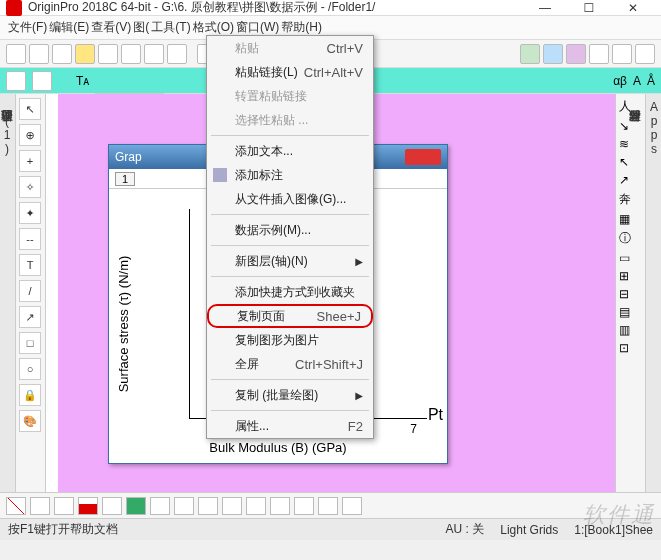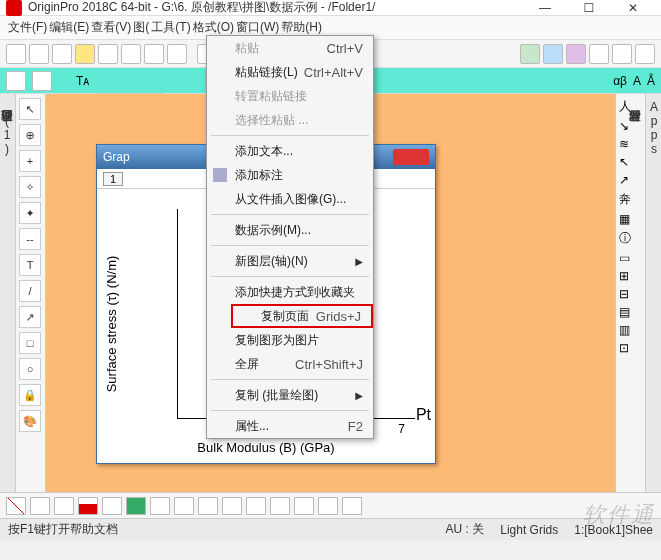--- a/index.html
+++ b/index.html
@@ -16,41 +16,41 @@
 .tb.y { background: #ffe680; } .tb.g { background: #c8e6c9; } .tb.b { background: #bbdefb; } .tb.p { background: #e1bee7; }
 .sep { width: 4px; }
 .fontbar { height: 26px; background: #5eead4; border-bottom: 1px solid #ddd; display: flex; align-items: center; padding: 0 6px; gap: 6px; }
 .fontbar .fname { border: 1px solid #ccc; padding: 2px 6px; background: #fff; margin-top: 48px; }
 .workspace { position: relative; height: 398px; background: #fff; display: flex; }
 .sidetab { width: 16px; background: #e8e8e8; border-right: 1px solid #ccc; writing-mode: vertical-rl; text-orientation: upright; font-size: 11px; color: #333; padding-top: 6px; display: flex; flex-direction: column; gap: 4px; }
 .sidetab.r { border-left: 1px solid #ccc; border-right: none; }
 .tooltab { width: 30px; background: #f5f5f5; border-right: 1px solid #ccc; display: flex; flex-direction: column; gap: 4px; padding: 4px 3px; }
 .tooltab .tbtn { width: 22px; height: 22px; border: 1px solid #ccc; background: #fff; display:flex;align-items:center;justify-content:center;font-size:11px;color:#333; }
 .rtool { width: 30px; background: #f5f5f5; border-left: 1px solid #ccc; display: flex; flex-direction: column; gap: 4px; padding: 4px 3px; }
-.canvas { flex: 1; background: #fdba74; position: relative; }
+.canvas { flex: 1; background: #f0abfc; position: relative; margin-left: 12px; }
 .graphwin { position: absolute; left: 50px; top: 50px; width: 340px; height: 320px; background: #fff; border: 1px solid #3a6ea5; box-shadow: 2px 2px 4px rgba(0,0,0,0.3); }
 .graphwin .gtitle { height: 24px; background: linear-gradient(#6fa8dc,#3a6ea5); color: #fff; display: flex; align-items: center; padding: 0 6px; font-size: 11px; }
 .graphwin .gtitle .gclose { margin-left: auto; background: #d33; width: 36px; height: 16px; border-radius: 2px; }
 .graphwin .gtab { height: 20px; border-bottom: 1px solid #ccc; display: flex; align-items: center; padding-left: 6px; }
 .graphwin .gtab span { border: 1px solid #999; padding: 0 6px; background: #f5f5f5; font-size: 11px; }
 .plotarea { position: relative; height: 270px; padding: 10px 20px; }
 .ylabel { position: absolute; left: 14px; top: 50%; transform: translate(-50%,-50%) rotate(-90deg); font-size: 13px; white-space: nowrap; }
 .xlabel { position: absolute; bottom: 4px; left: 50%; transform: translateX(-50%); font-size: 13px; }
 .axes { position: absolute; left: 80px; top: 20px; right: 20px; bottom: 40px; border-left: 1px solid #000; border-bottom: 1px solid #000; }
 .redline { position: absolute; left: 20%; top: 80%; width: 70%; height: 2px; background: #d00; transform: rotate(-50deg); transform-origin: left; }
 .pt { position: absolute; right: -16px; bottom: -6px; font-size: 16px; }
 .xtick { position: absolute; bottom: -18px; right: 10px; }
 .ctxmenu { position: absolute; left: 206px; top: 35px; width: 168px; background: #f5f5f5; border: 1px solid #999; box-shadow: 2px 2px 6px rgba(0,0,0,0.35); z-index: 100; }
 .ctxmenu .mi { height: 24px; display: flex; align-items: center; padding: 0 10px 0 28px; position: relative; color: #222; }
 .ctxmenu .mi .sc { margin-left: auto; color: #555; font-size: 13px; }
 .ctxmenu .mi.disabled { color: #999; }
 .ctxmenu .msep { height: 1px; background: #ccc; margin: 3px 4px; }
 .ctxmenu .mi .arr { margin-left: auto; font-size: 10px; color: #333; }
 .ctxmenu .mi .ico { position: absolute; left: 6px; width: 14px; height: 14px; }
-.hl { border: 2px solid #d00; border-radius: 0; margin-left: 24px; }
+.hl { border: 2px solid #d00; border-radius: 10px; }
 .bottombar { height: 26px; background: #f5f5f5; border-top: 1px solid #ccc; display: flex; align-items: center; gap: 4px; padding: 0 6px; }
 .bottombar .bb { width: 20px; height: 18px; border: 1px solid #bbb; background: #fff; }
 .statusbar { height: 22px; background: #eaeaea; border-top: 1px solid #ccc; display: flex; align-items: center; padding: 0 8px; gap: 16px; color: #333; font-size: 11px; }
 .statusbar .spacer { flex: 1; }
 .watermark { position: absolute; right: 6px; bottom: 30px; font-size: 22px; color: rgba(0,0,0,0.18); font-style: italic; letter-spacing: 2px; }
 </style>
 </head>
 <body>
 
 <div class="titlebar">
@@ -206,21 +206,21 @@
     <div class="mi">
       <span>新图层(轴)(N)</span>
       <span class="arr">▶</span>
     </div>
     <div class="msep"></div>
     <div class="mi">
       <span>添加快捷方式到收藏夹</span>
     </div>
     <div class="mi hl">
       <span>复制页面</span>
-      <span class="sc">Grids+J</span>
+      <span class="sc">Shee+J</span>
     </div>
     <div class="mi">
       <span>复制图形为图片</span>
     </div>
     <div class="mi">
       <span>全屏</span>
       <span class="sc">Ctrl+Shift+J</span>
     </div>
     <div class="msep"></div>
     <div class="mi">

